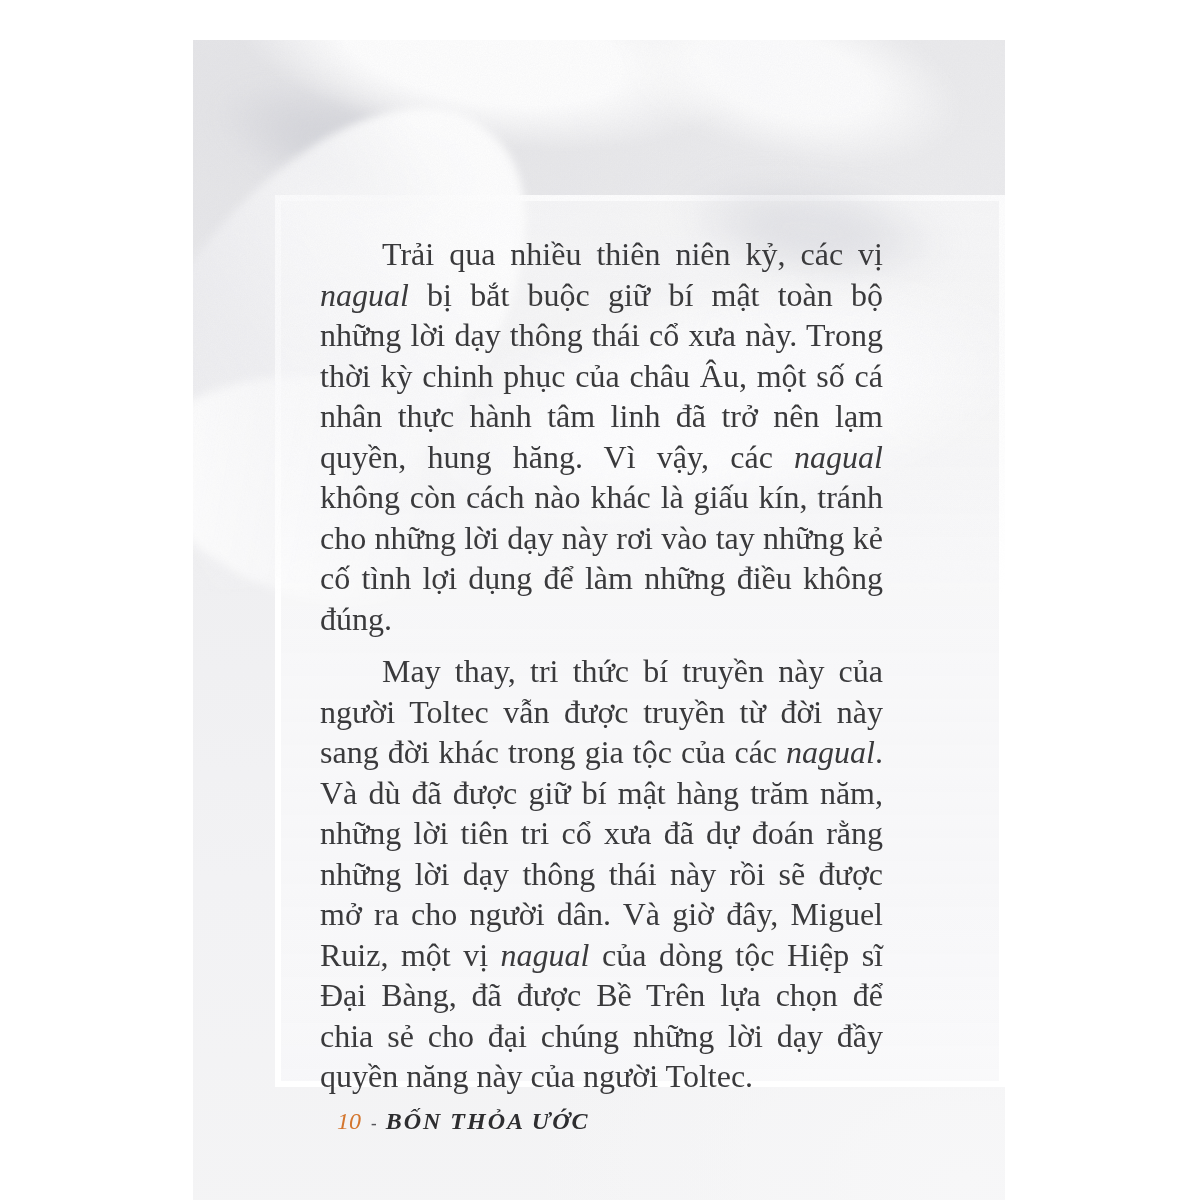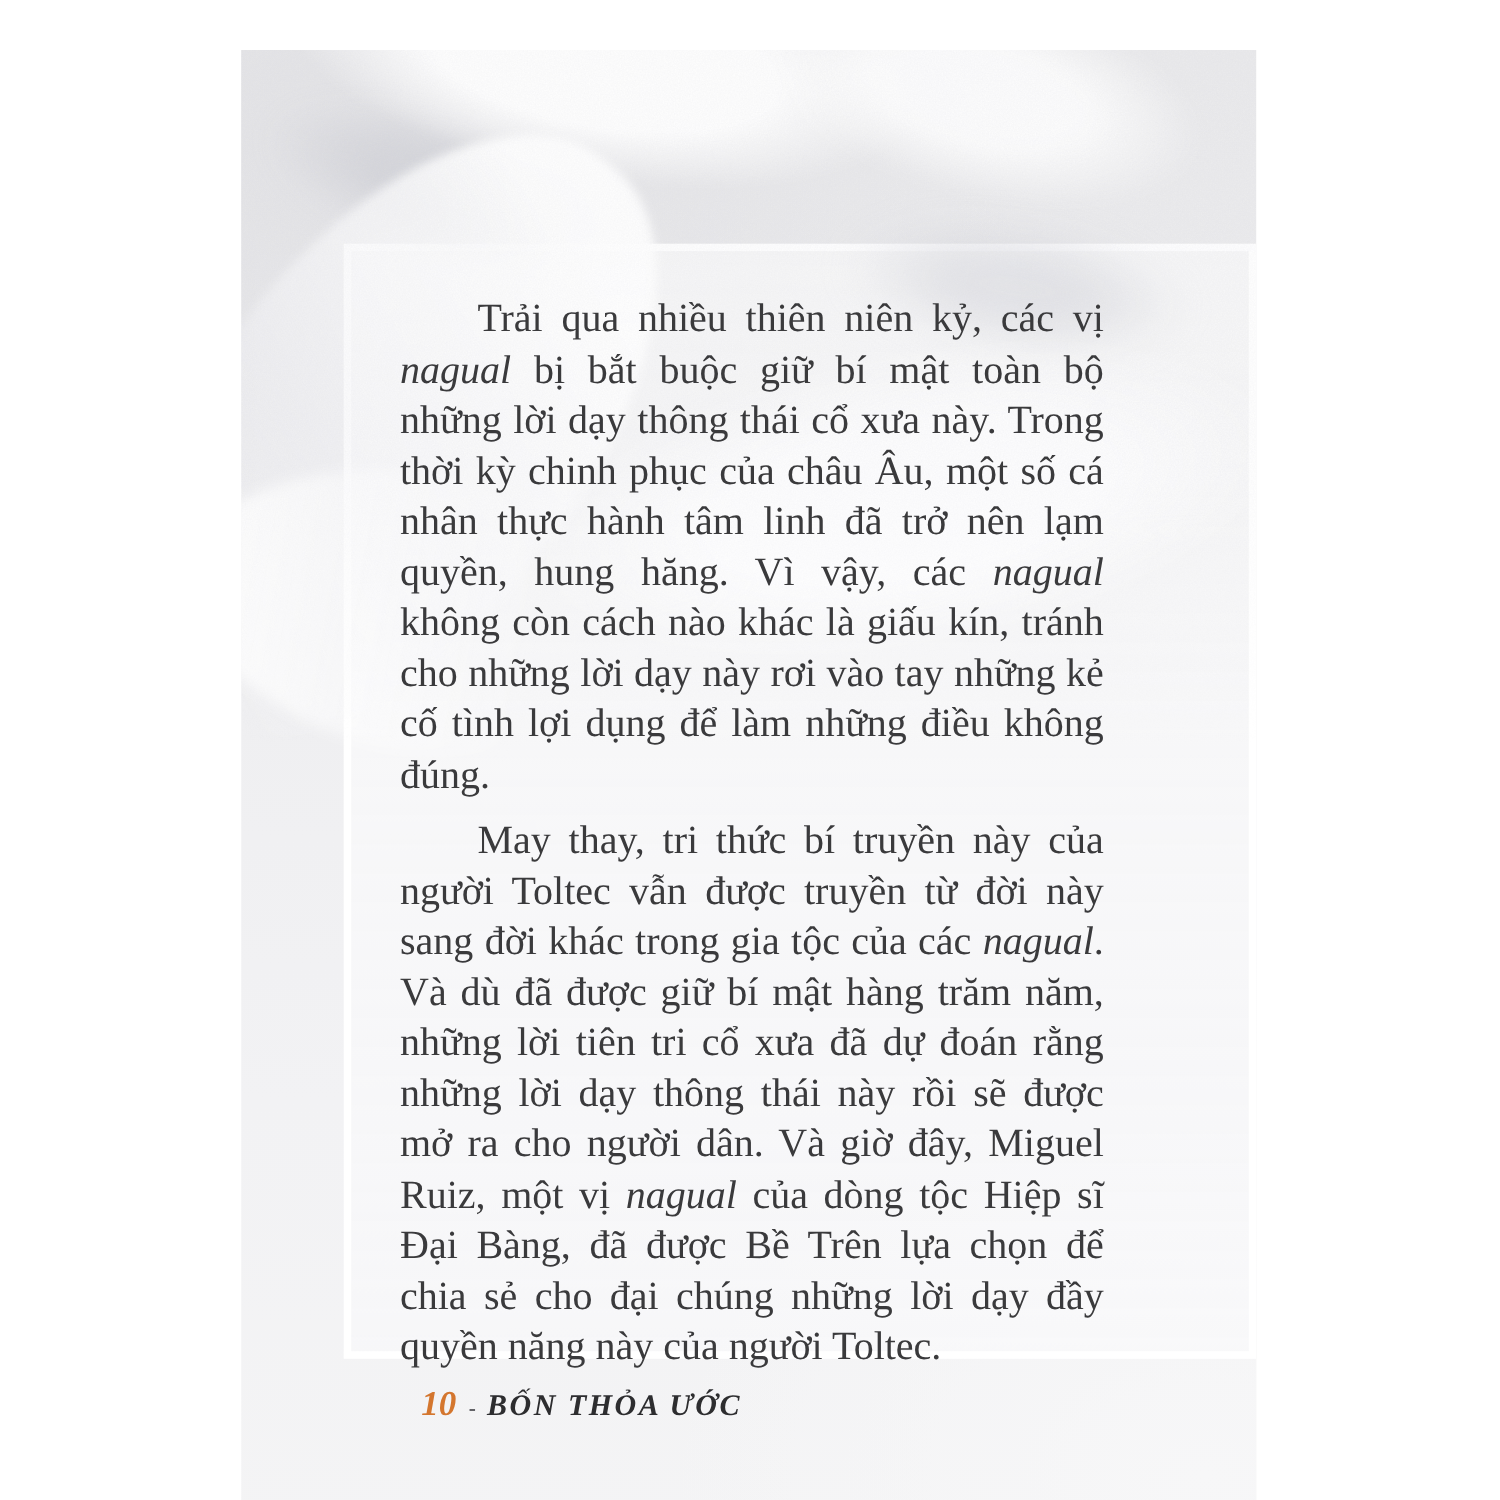--- a/index.html
+++ b/index.html
@@ -60,21 +60,21 @@
     text-align:justify;
   }
   .text-block p { margin:0 0 12px 0; text-indent:62px; }
   .text-block em { font-style:italic; }
   
   .footer {
     position:absolute; left:144px; top:1068px;
     display:flex; align-items:baseline; white-space:nowrap;
   }
   .page-num {
-    font-size:28px; font-weight:bold; font-style:italic;
+    font-size:24px; font-weight:normal; font-style:italic;
     color:var(--page-number-accent, #d4762e);
   }
   .footer-sep { font-size:17px; color:#55555a; margin:0 9px 0 10px; font-weight:bold; }
   .book-title {
     font-size:24px; font-weight:bold; font-style:italic; letter-spacing:2px;
     color:var(--footer-title, #2d2d2f);
   }
 </style>
 </head>
 <body>

